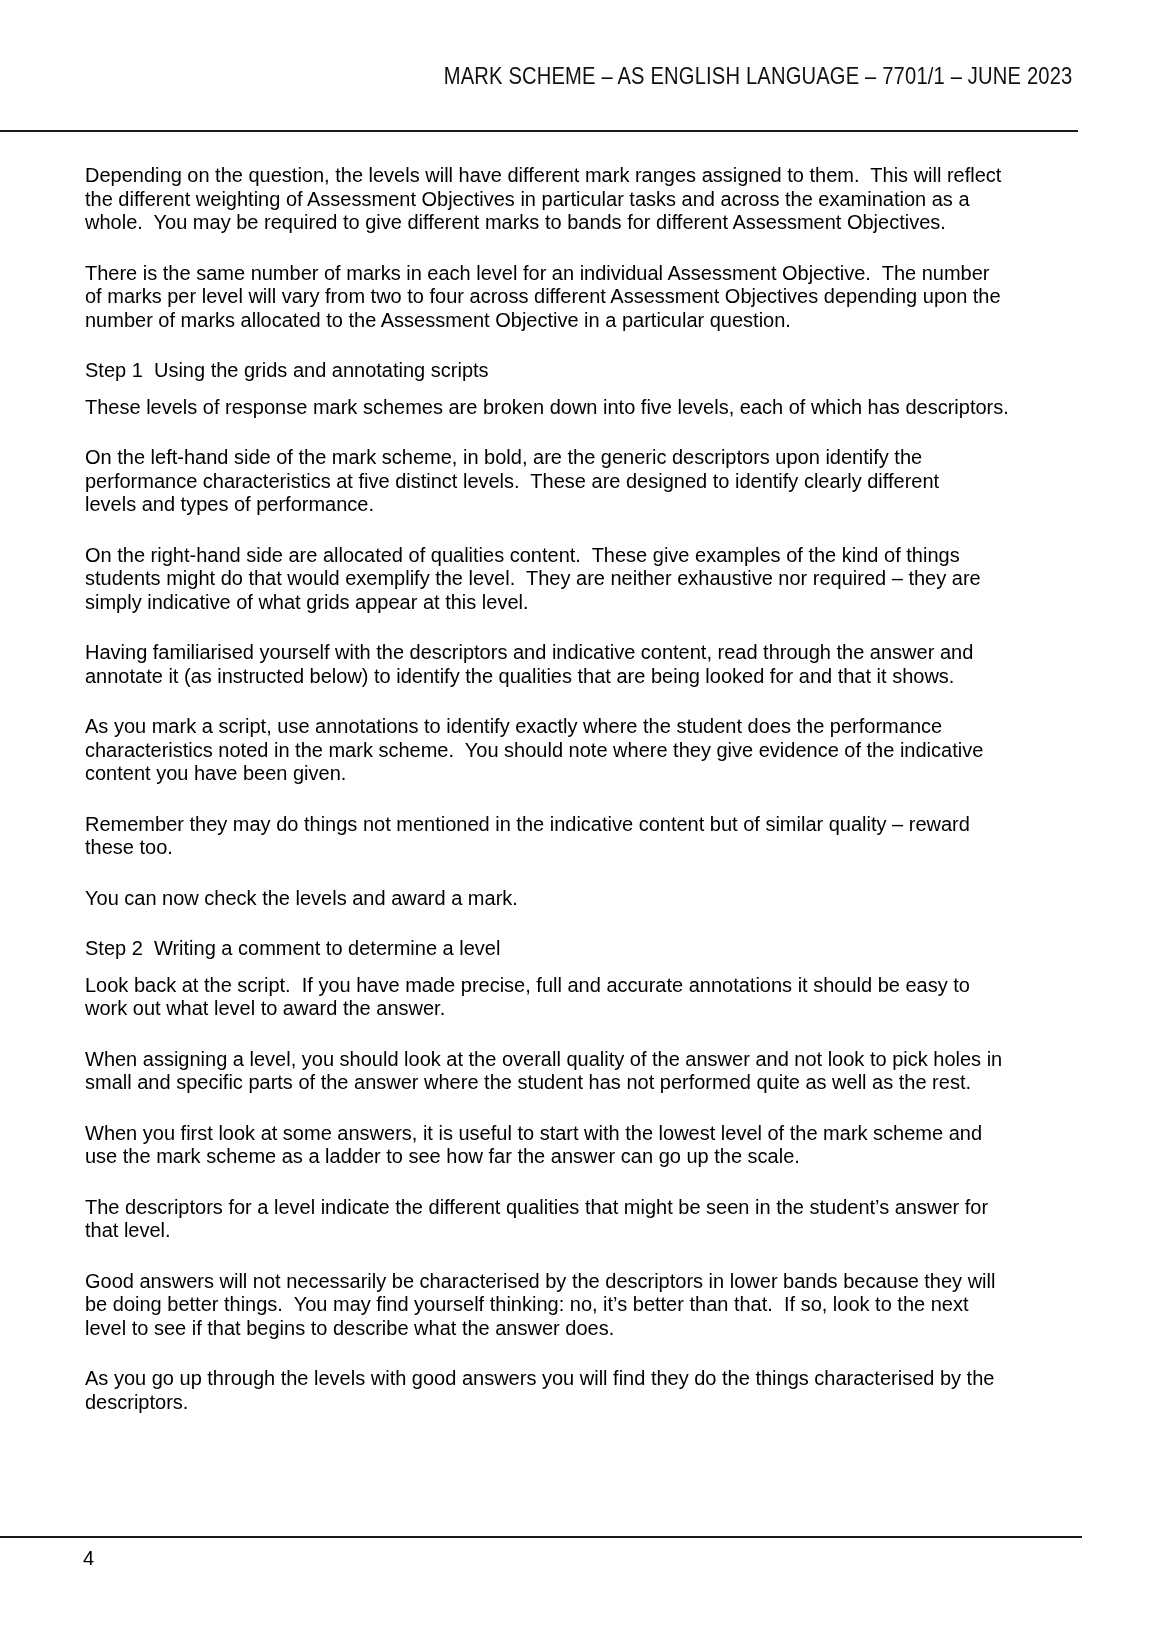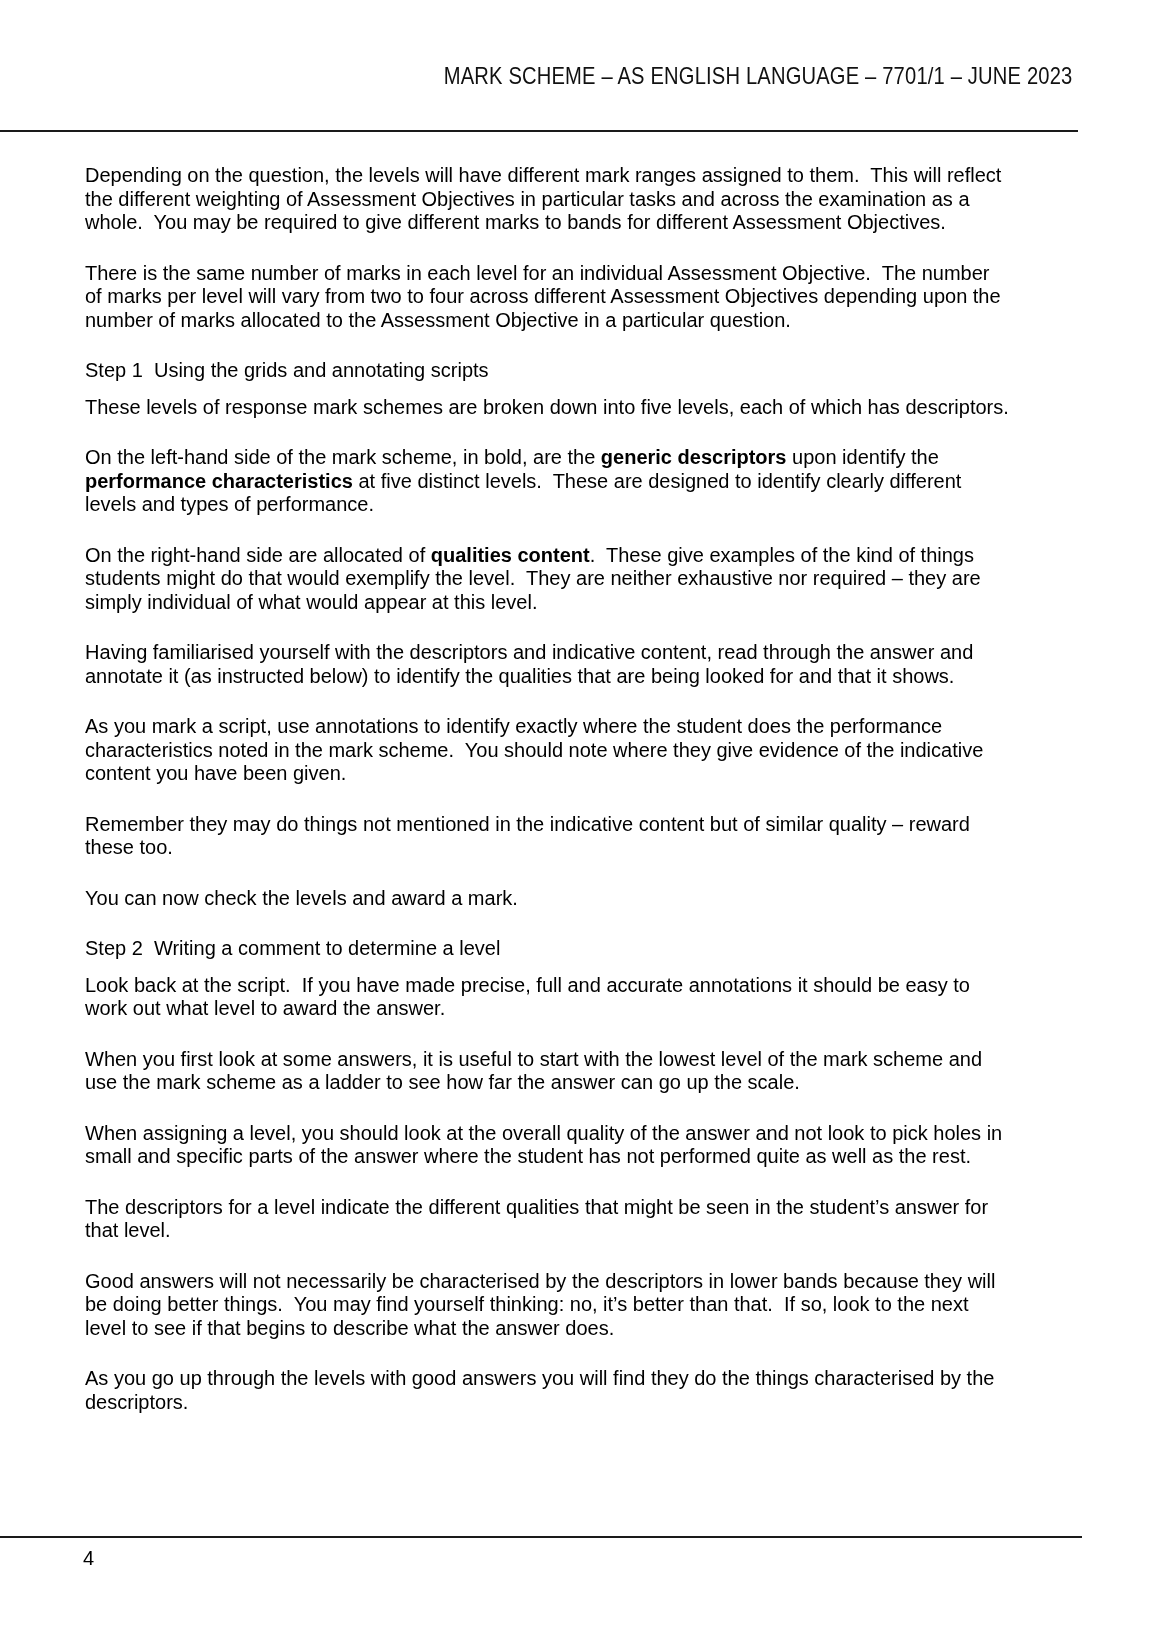--- a/index.html
+++ b/index.html
@@ -52,21 +52,21 @@
     font-size: 20px;
     line-height: 23.5px;
     white-space: pre-wrap;
     font-weight: normal;
   }
   .block.heading {
     font-weight: normal;
     margin-bottom: 13px;
   }
   .block strong {
-    font-weight: bold;
+    font-weight: normal;
   }
   .page-number {
     position: absolute;
     left: 83px;
     top: 1547px;
     font-size: 20px;
     line-height: 23px;
   }
 </style>
 </head>
@@ -85,36 +85,36 @@
     <p class="block paragraph"><span>There is the same number of marks in each level for an individual Assessment Objective.  The number
 of marks per level will vary from two to four across different Assessment Objectives depending upon the
 number of marks allocated to the Assessment Objective in a particular question.</span></p>
     <h2 class="block heading"><span>Step 1  Using the grids and annotating scripts</span></h2>
     <p class="block paragraph"><span>These levels of response mark schemes are broken down into five levels, each of which has descriptors.</span></p>
     <p class="block paragraph"><span>On the left-hand side of the mark scheme, in bold, are the </span><strong>generic descriptors</strong><span> upon identify the
 </span><strong>performance characteristics</strong><span> at five distinct levels.  These are designed to identify clearly different
 levels and types of performance.</span></p>
     <p class="block paragraph"><span>On the right-hand side are allocated of </span><strong>qualities content</strong><span>.  These give examples of the kind of things
 students might do that would exemplify the level.  They are neither exhaustive nor required – they are
-simply individual of what would appear at this level.</span></p>
+simply indicative of what grids appear at this level.</span></p>
     <p class="block paragraph"><span>Having familiarised yourself with the descriptors and indicative content, read through the answer and
 annotate it (as instructed below) to identify the qualities that are being looked for and that it shows.</span></p>
     <p class="block paragraph"><span>As you mark a script, use annotations to identify exactly where the student does the performance
 characteristics noted in the mark scheme.  You should note where they give evidence of the indicative
 content you have been given.</span></p>
     <p class="block paragraph"><span>Remember they may do things not mentioned in the indicative content but of similar quality – reward
 these too.</span></p>
     <p class="block paragraph"><span>You can now check the levels and award a mark.</span></p>
     <h2 class="block heading"><span>Step 2  Writing a comment to determine a level</span></h2>
     <p class="block paragraph"><span>Look back at the script.  If you have made precise, full and accurate annotations it should be easy to
 work out what level to award the answer.</span></p>
+    <p class="block paragraph"><span>When assigning a level, you should look at the overall quality of the answer and not look to pick holes in
+small and specific parts of the answer where the student has not performed quite as well as the rest.</span></p>
     <p class="block paragraph"><span>When you first look at some answers, it is useful to start with the lowest level of the mark scheme and
 use the mark scheme as a ladder to see how far the answer can go up the scale.</span></p>
-    <p class="block paragraph"><span>When assigning a level, you should look at the overall quality of the answer and not look to pick holes in
-small and specific parts of the answer where the student has not performed quite as well as the rest.</span></p>
     <p class="block paragraph"><span>The descriptors for a level indicate the different qualities that might be seen in the student’s answer for
 that level.</span></p>
     <p class="block paragraph"><span>Good answers will not necessarily be characterised by the descriptors in lower bands because they will
 be doing better things.  You may find yourself thinking: no, it’s better than that.  If so, look to the next
 level to see if that begins to describe what the answer does.</span></p>
     <p class="block paragraph"><span>As you go up through the levels with good answers you will find they do the things characterised by the
 descriptors.</span></p>
   </main>
 
 <div class="rule rule-bottom"></div>

